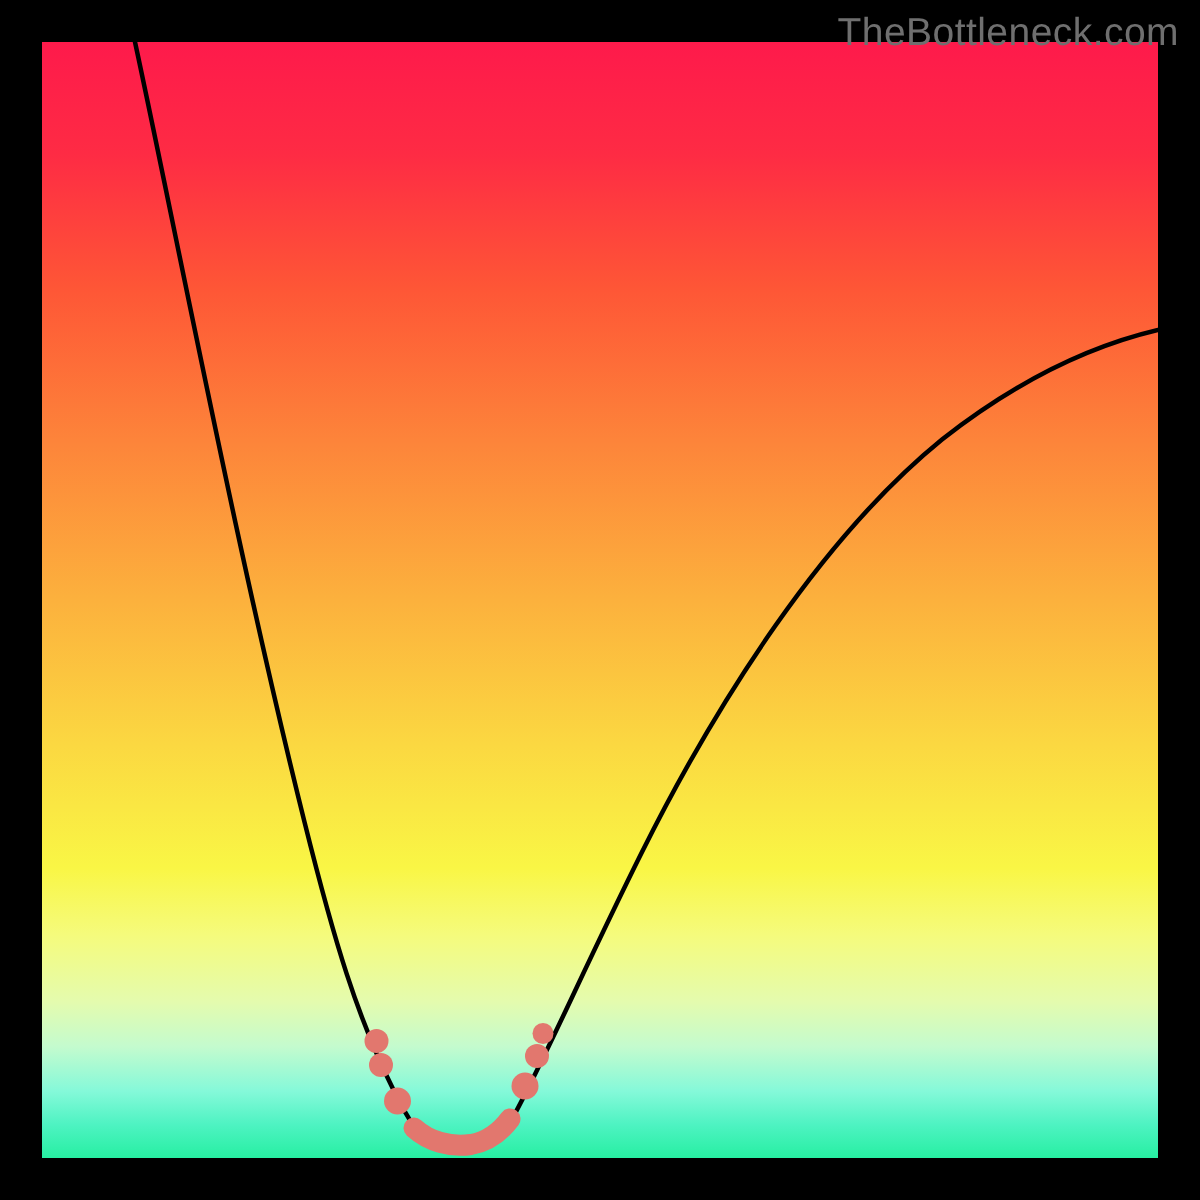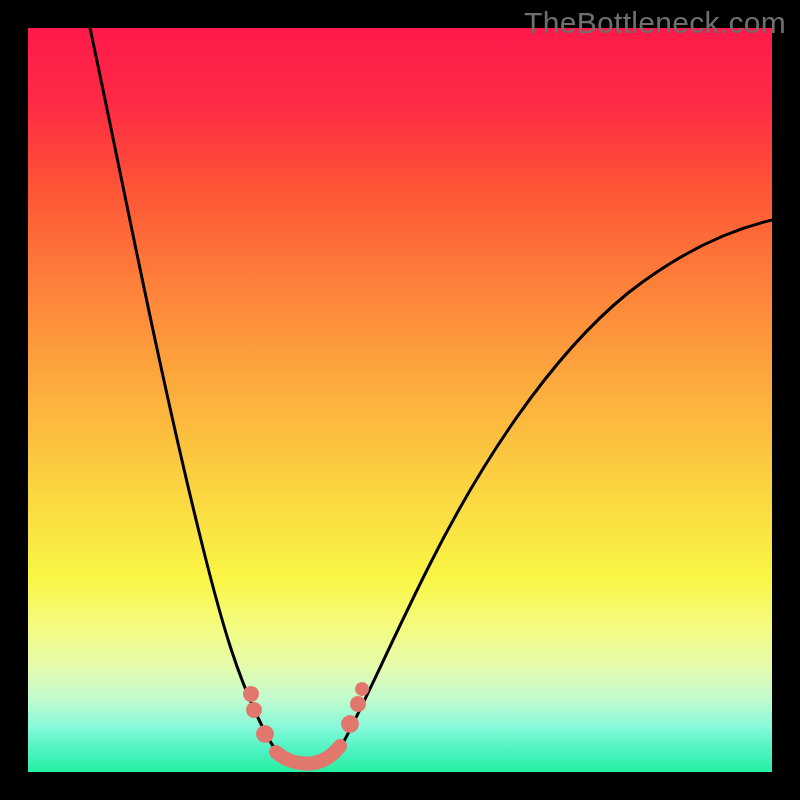--- a/index.html
+++ b/index.html
@@ -15,21 +15,21 @@
     position: relative;
     width: 800px;
     height: 800px;
     background: #000;
   }
   .watermark {
     position: absolute;
     top: 6px;
     right: 14px;
     color: #6f6f6f;
-    font-size: 30px;
+    font-size: 26px;
     font-weight: 500;
     letter-spacing: 0.3px;
     z-index: 20;
     user-select: none;
   }
   .plot {
     position: absolute;
     left: 28px;
     top: 28px;
     width: 744px;

